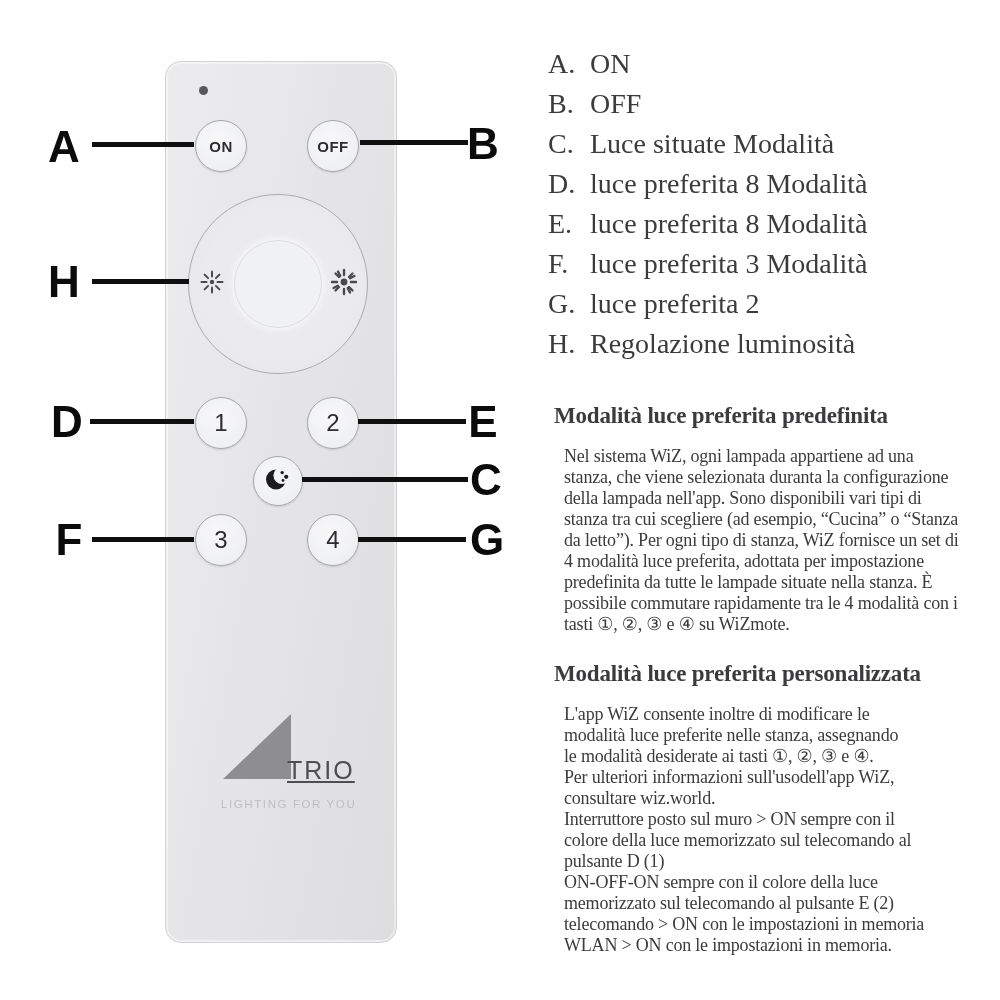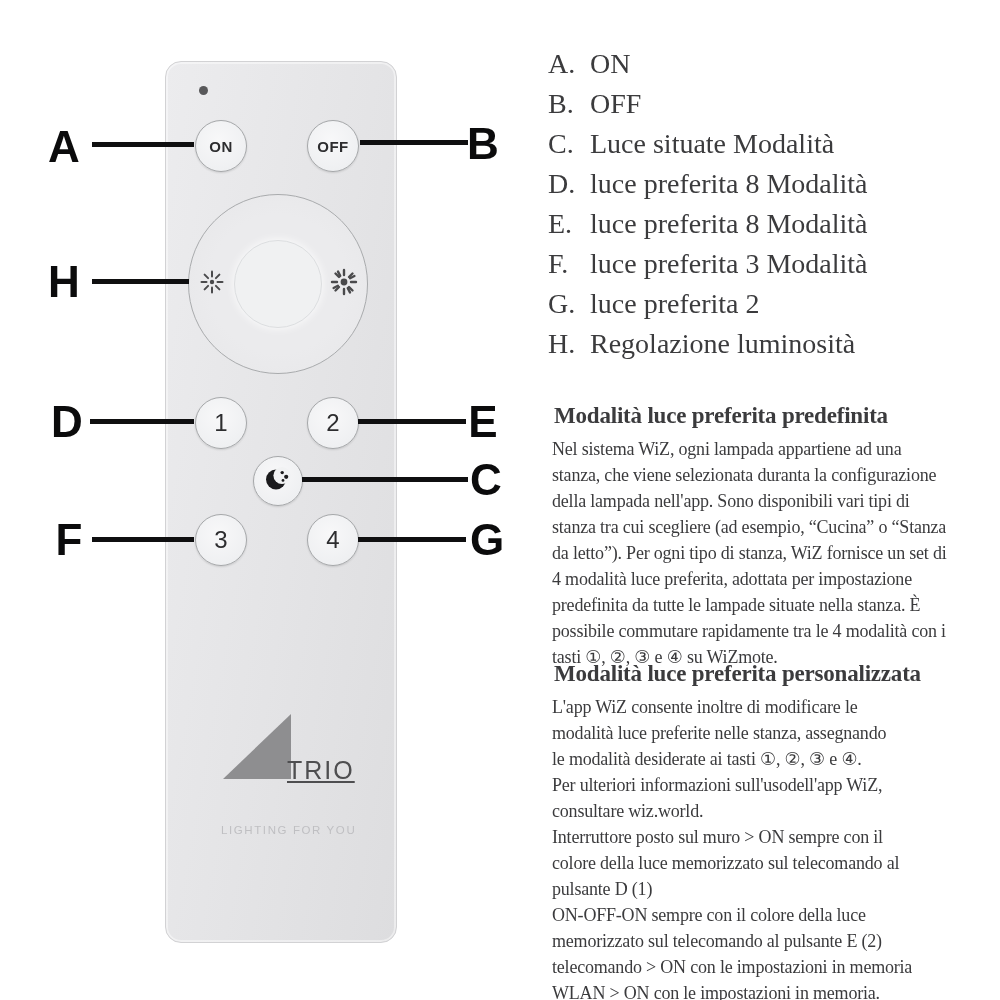--- a/index.html
+++ b/index.html
@@ -50,21 +50,21 @@
   .dial-icon{position:absolute;top:50%;transform:translateY(-50%);}
   .dial-icon.dim{left:10px;}
   .dial-icon.bright{right:8px;}
 
   .logo-triangle{position:absolute;left:57px;top:652px;}
   .logo-name{
     position:absolute;left:121px;top:694px;font-size:25px;font-weight:400;
     color:#4e4e50;letter-spacing:2px;text-decoration:underline;
   }
   .logo-tagline{
-    position:absolute;left:55px;top:762px;font-size:11.5px;color:#bfbfc2;
+    position:absolute;left:55px;top:736px;font-size:11.5px;color:#bfbfc2;
     letter-spacing:1.6px;white-space:nowrap;
   }
 
   
   .callout-letter{
     position:absolute;transform:translate(-50%,-50%);
     font-size:44px;font-weight:700;color:#0b0b0c;line-height:1;
   }
   .callout-line{position:absolute;height:5px;background:#0f0f10;}
   #ln-a{left:92px;top:142px;width:102px;}
@@ -90,22 +90,23 @@
   .legend-row{display:flex;font-size:28px;line-height:40px;}
   .legend-key{min-width:42px;}
   .section{position:absolute;left:548px;width:452px;}
   #section-default{top:402px;}
   #section-custom{top:660px;}
   .section h2{
     margin:0 0 6px 6px;font-size:23px;line-height:28px;font-weight:700;
     letter-spacing:-.2px;white-space:nowrap;
   }
   .section .section-body{
-    margin:4px;font-size:18px;line-height:26px;white-space:pre-line;
+    margin:16px;font-size:18px;line-height:21px;white-space:pre-line;
     letter-spacing:-.2px;
+    font-family:Liberation Serif, serif;
   }
 </style>
 </head>
 <body>
 
 <div class="canvas">
 
   <div class="remote">
     <div class="led"></div>
 

